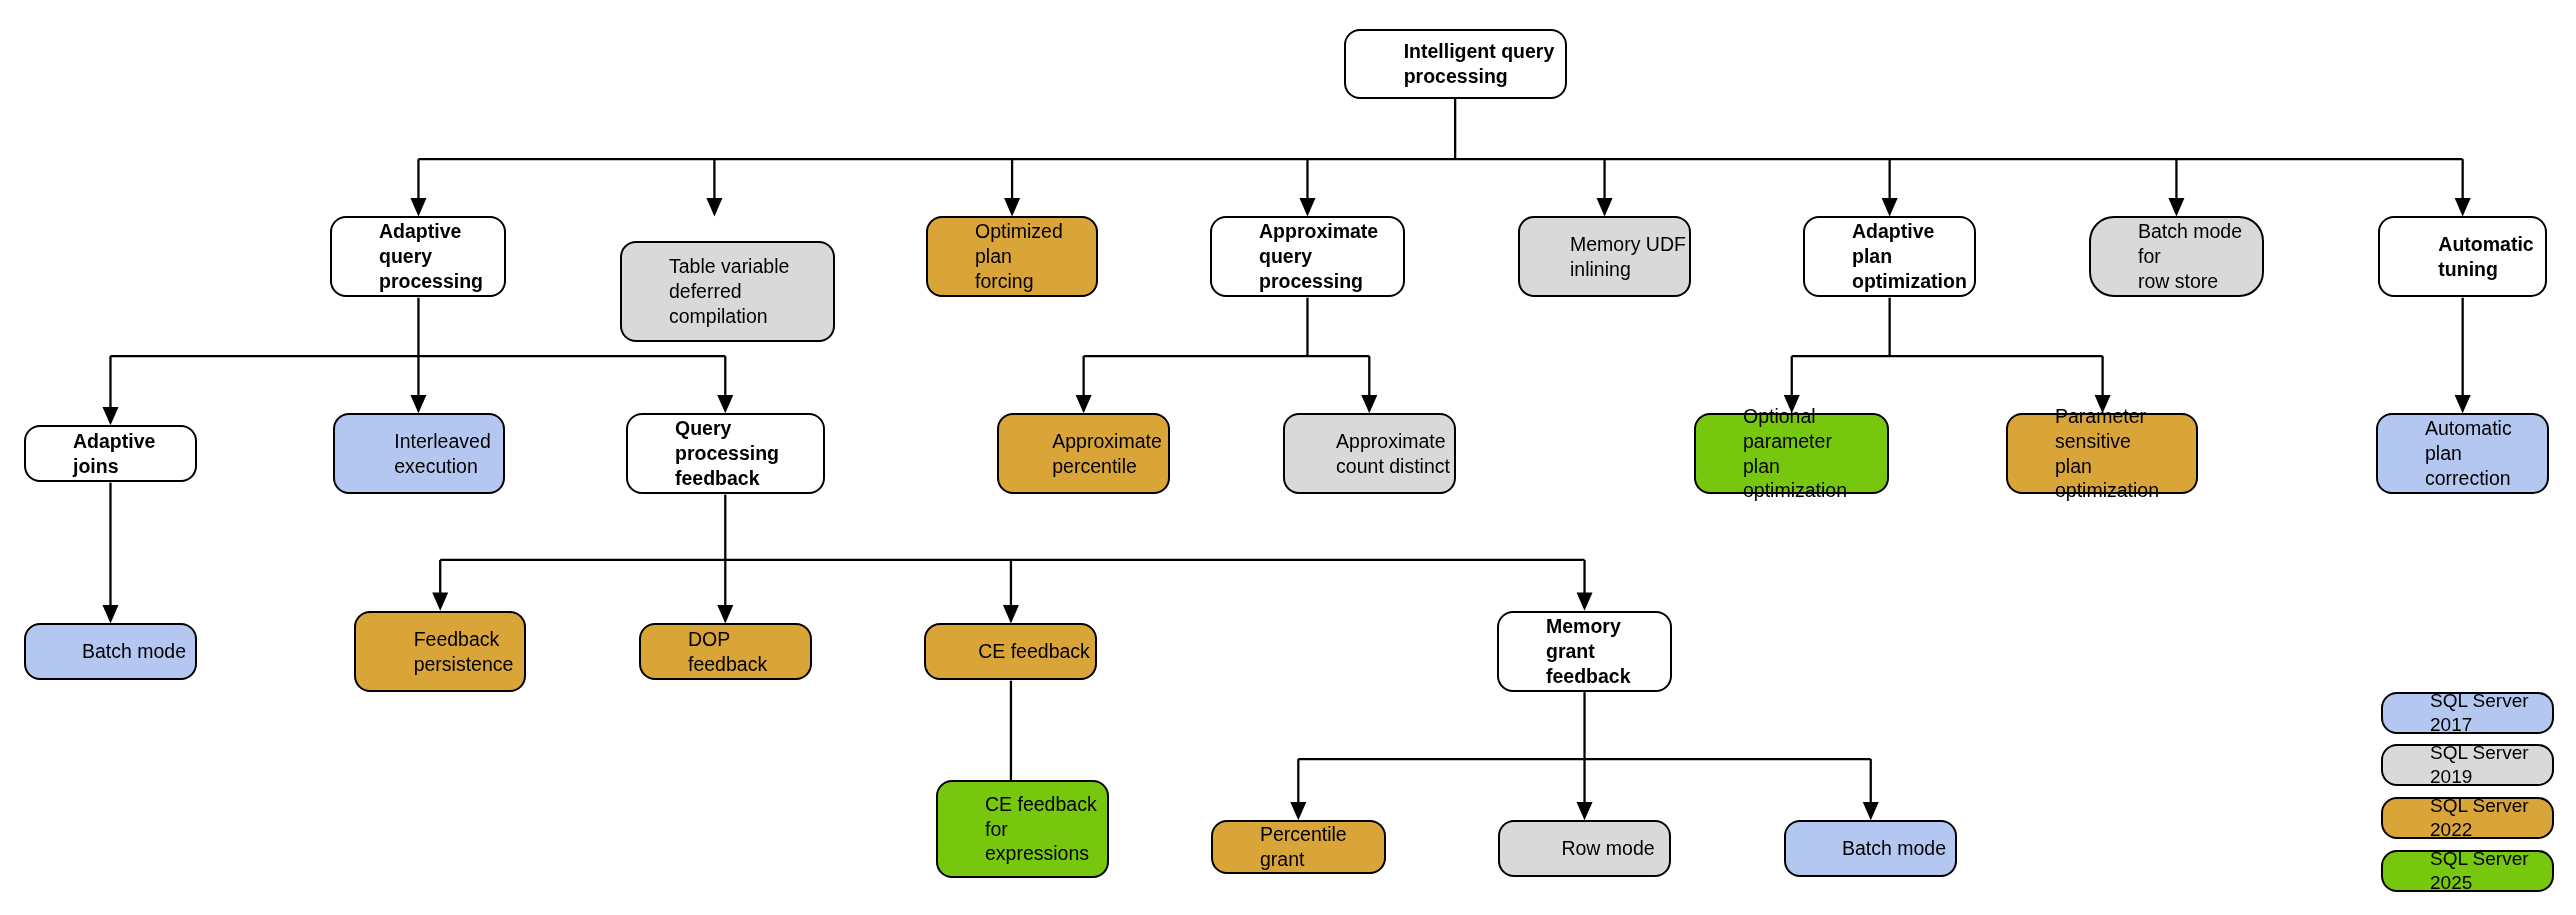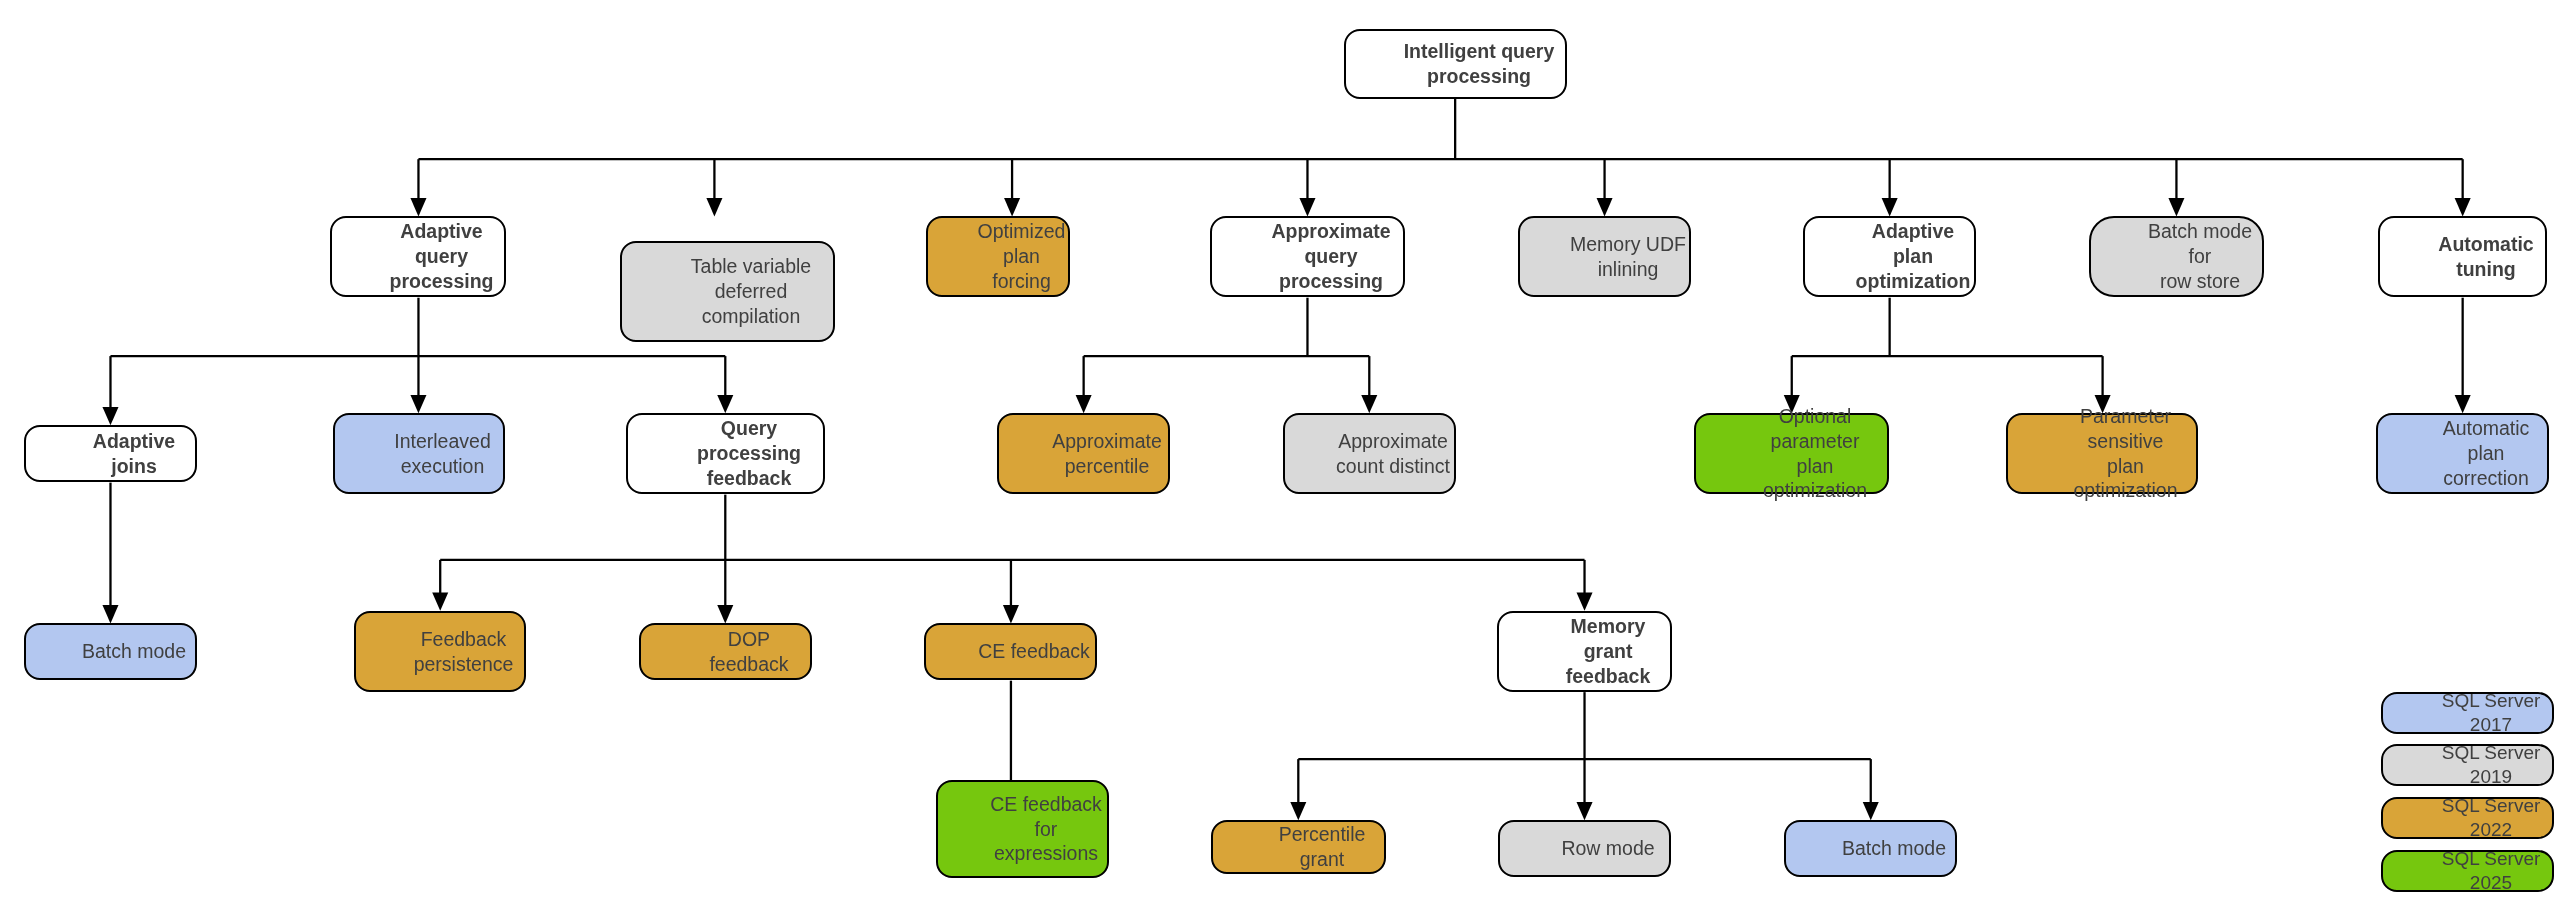--- a/index.html
+++ b/index.html
@@ -8,27 +8,26 @@
     width:2576px;height:916px;
     background:#ffffff;
     font-family:"Liberation Sans", sans-serif;
     overflow:hidden;
   }
   .edge-layer{position:absolute;left:0;top:0;width:2576px;height:916px;}
   .node-layer{position:absolute;left:0;top:0;width:2576px;height:916px;}
   .node{
     position:absolute;
     display:flex;align-items:center;justify-content:center;
-    text-align:center;
     box-sizing:border-box;
     border:2.3px solid #000;
     border-radius:16px;
     font-size:19.5px;
     line-height:1.28;
-    color:#404040;
+    color:#000000;
     white-space:pre-line;
     padding-left:47px;
   }
   .node.bold{font-weight:bold;}
   .node.legend{border-radius:16px;font-size:19px;border-width:2px;}
 </style>
 </head>
 <body>
 
 <div class="canvas">
@@ -96,21 +95,21 @@
       <line x1="3268" y1="1326" x2="3268" y2="1407" stroke="#000000" stroke-width="4"></line>
       <polygon points="3254,1401 3282,1401 3268,1433" fill="#000000"></polygon>
     </svg>
   <div class="node-layer">
       <div class="node bold" style="left: 1344px; top: 29px; width: 223px; height: 70px; background: rgb(255, 255, 255); border-color: rgb(0, 0, 0);">Intelligent query
 processing</div>
       <div class="node bold" style="left: 330px; top: 216px; width: 176px; height: 81px; background: rgb(255, 255, 255); border-color: rgb(0, 0, 0);">Adaptive query
 processing</div>
       <div class="node" style="left: 620px; top: 216px; width: 215px; height: 101px; background: rgb(217, 217, 217); border-color: rgb(0, 0, 0); margin-top: 25px;">Table variable
 deferred compilation</div>
-      <div class="node" style="left: 926px; top: 216px; width: 144px; height: 81px; background: rgb(217, 164, 56); border-color: rgb(0, 0, 0);">Optimized plan
+      <div class="node" style="left: 926px; top: 216px; width: 172px; height: 81px; background: rgb(217, 164, 56); border-color: rgb(0, 0, 0);">Optimized plan
 forcing</div>
       <div class="node bold" style="left: 1210px; top: 216px; width: 195px; height: 81px; background: rgb(255, 255, 255); border-color: rgb(0, 0, 0);">Approximate
 query processing</div>
       <div class="node" style="left: 1518px; top: 216px; width: 173px; height: 81px; background: rgb(217, 217, 217); border-color: rgb(0, 0, 0);">Memory UDF
 inlining</div>
       <div class="node bold" style="left: 1803px; top: 216px; width: 173px; height: 81px; background: rgb(255, 255, 255); border-color: rgb(0, 0, 0);">Adaptive plan
 optimization</div>
       <div class="node" style="left: 2089px; top: 216px; width: 175px; height: 81px; background: rgb(217, 217, 217); border-color: rgb(0, 0, 0); border-radius: 25px;">Batch mode for
 row store</div>
       <div class="node bold" style="left: 2378px; top: 216px; width: 169px; height: 81px; background: rgb(255, 255, 255); border-color: rgb(0, 0, 0);">Automatic

